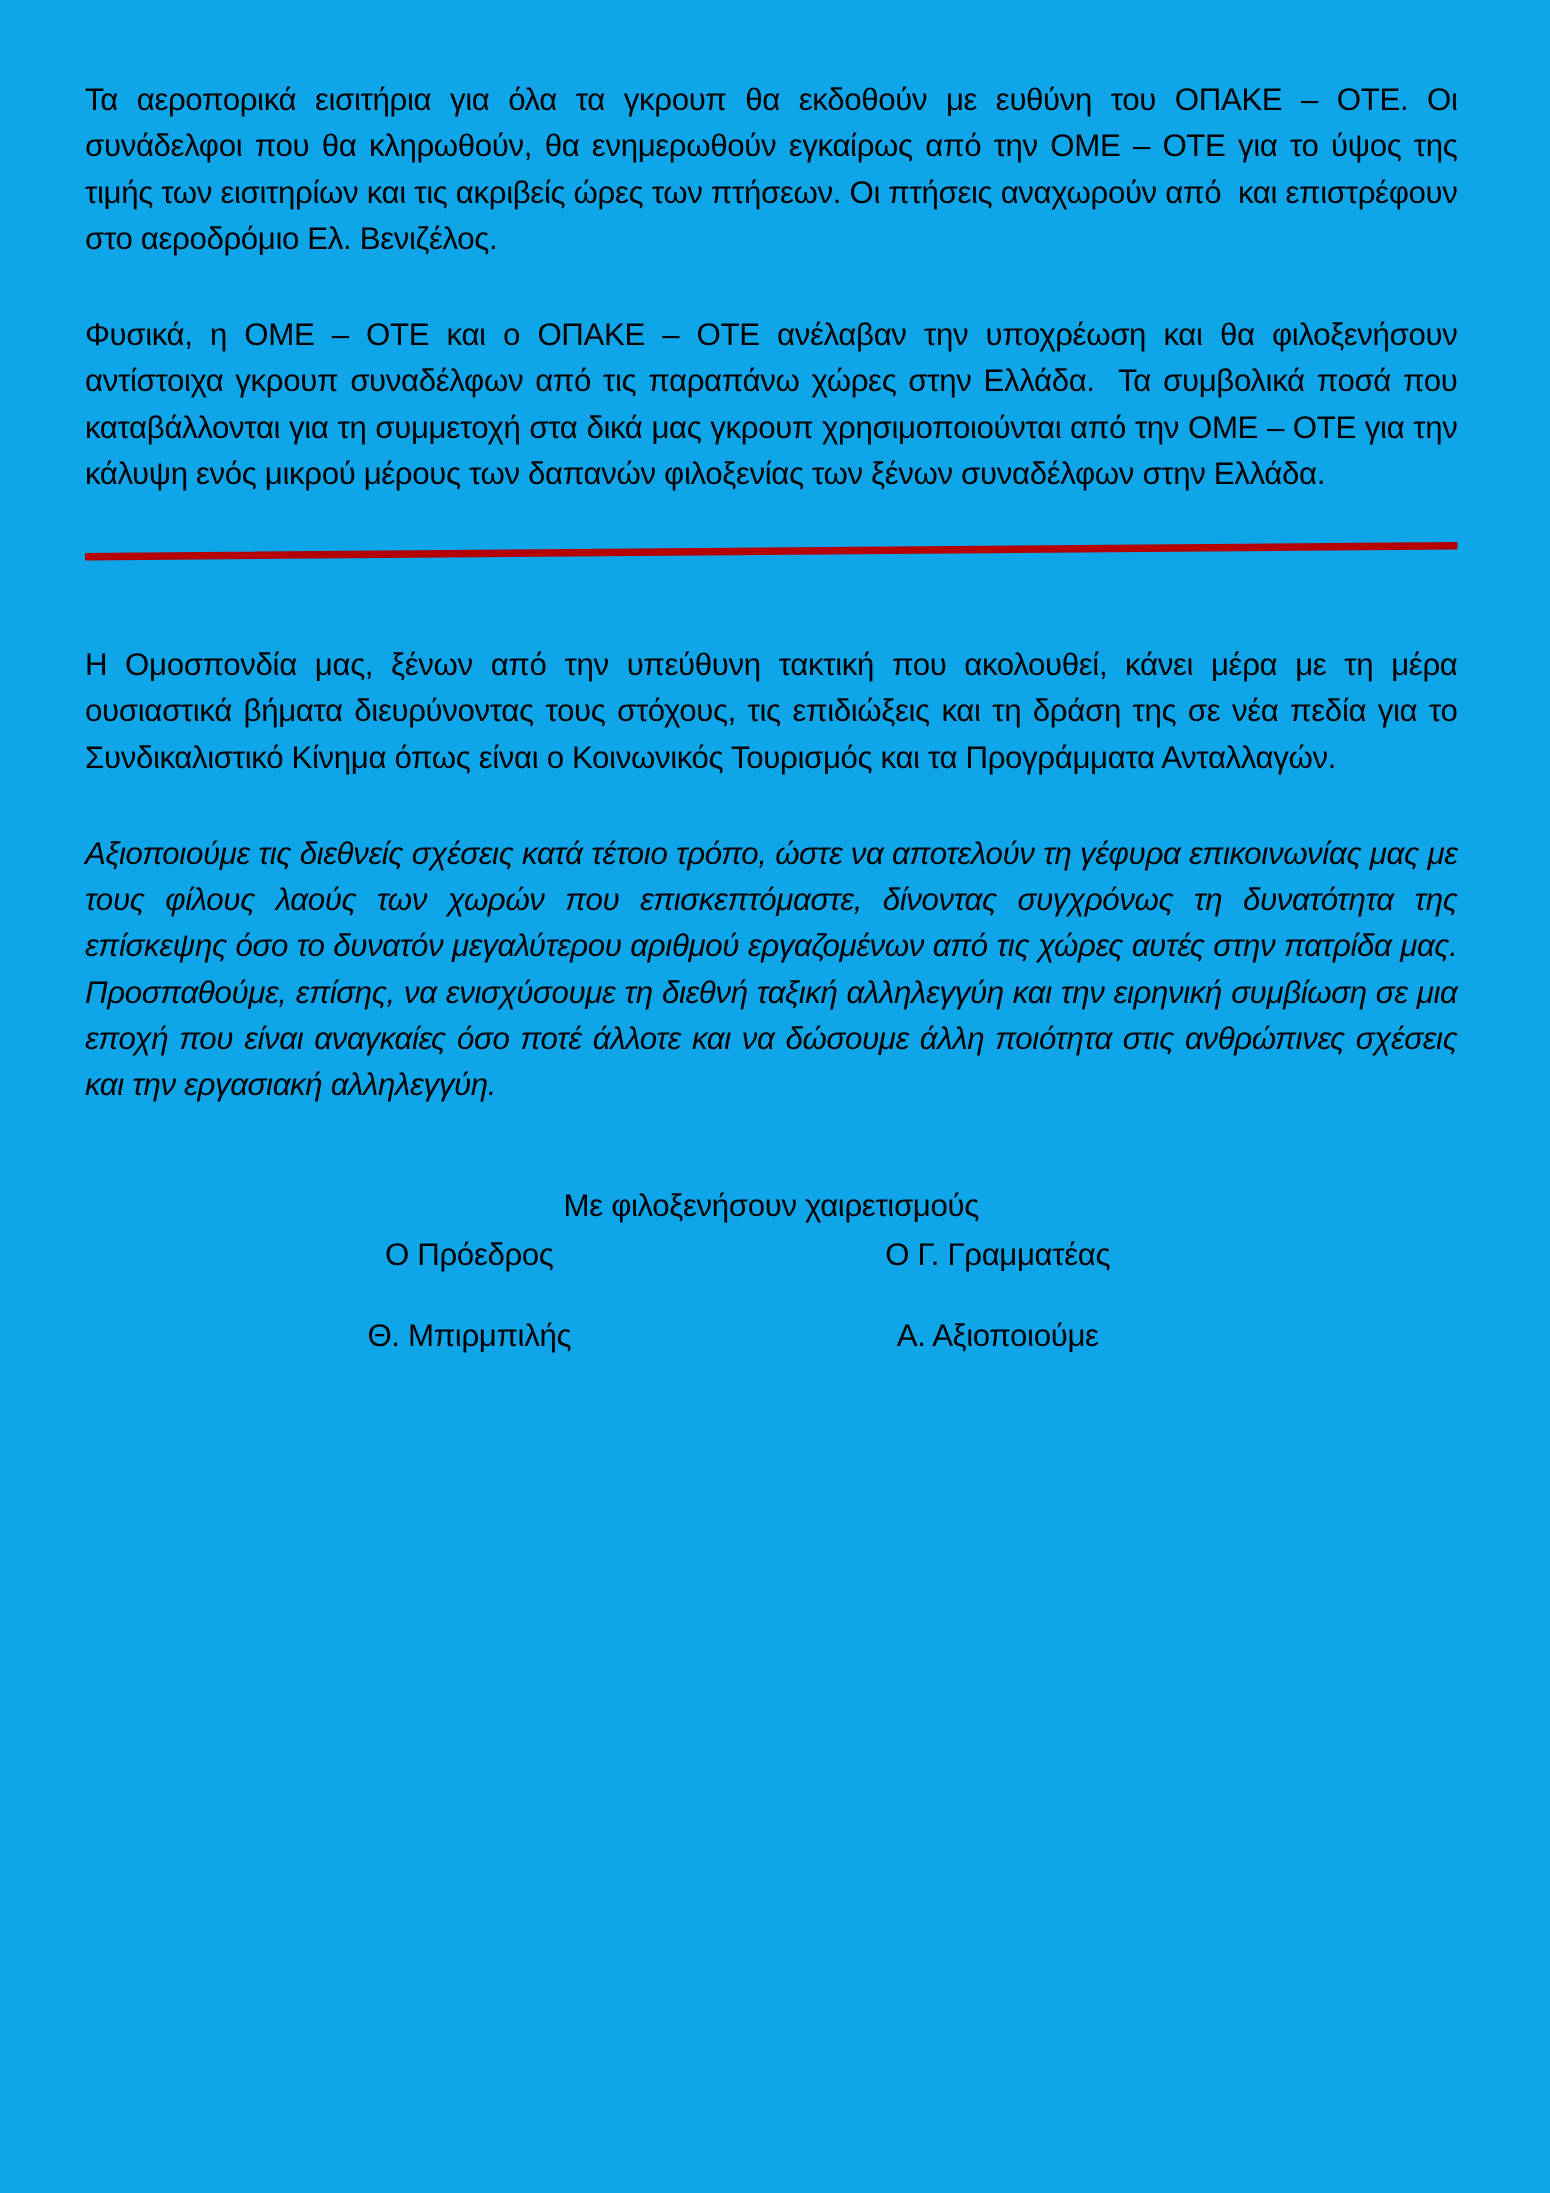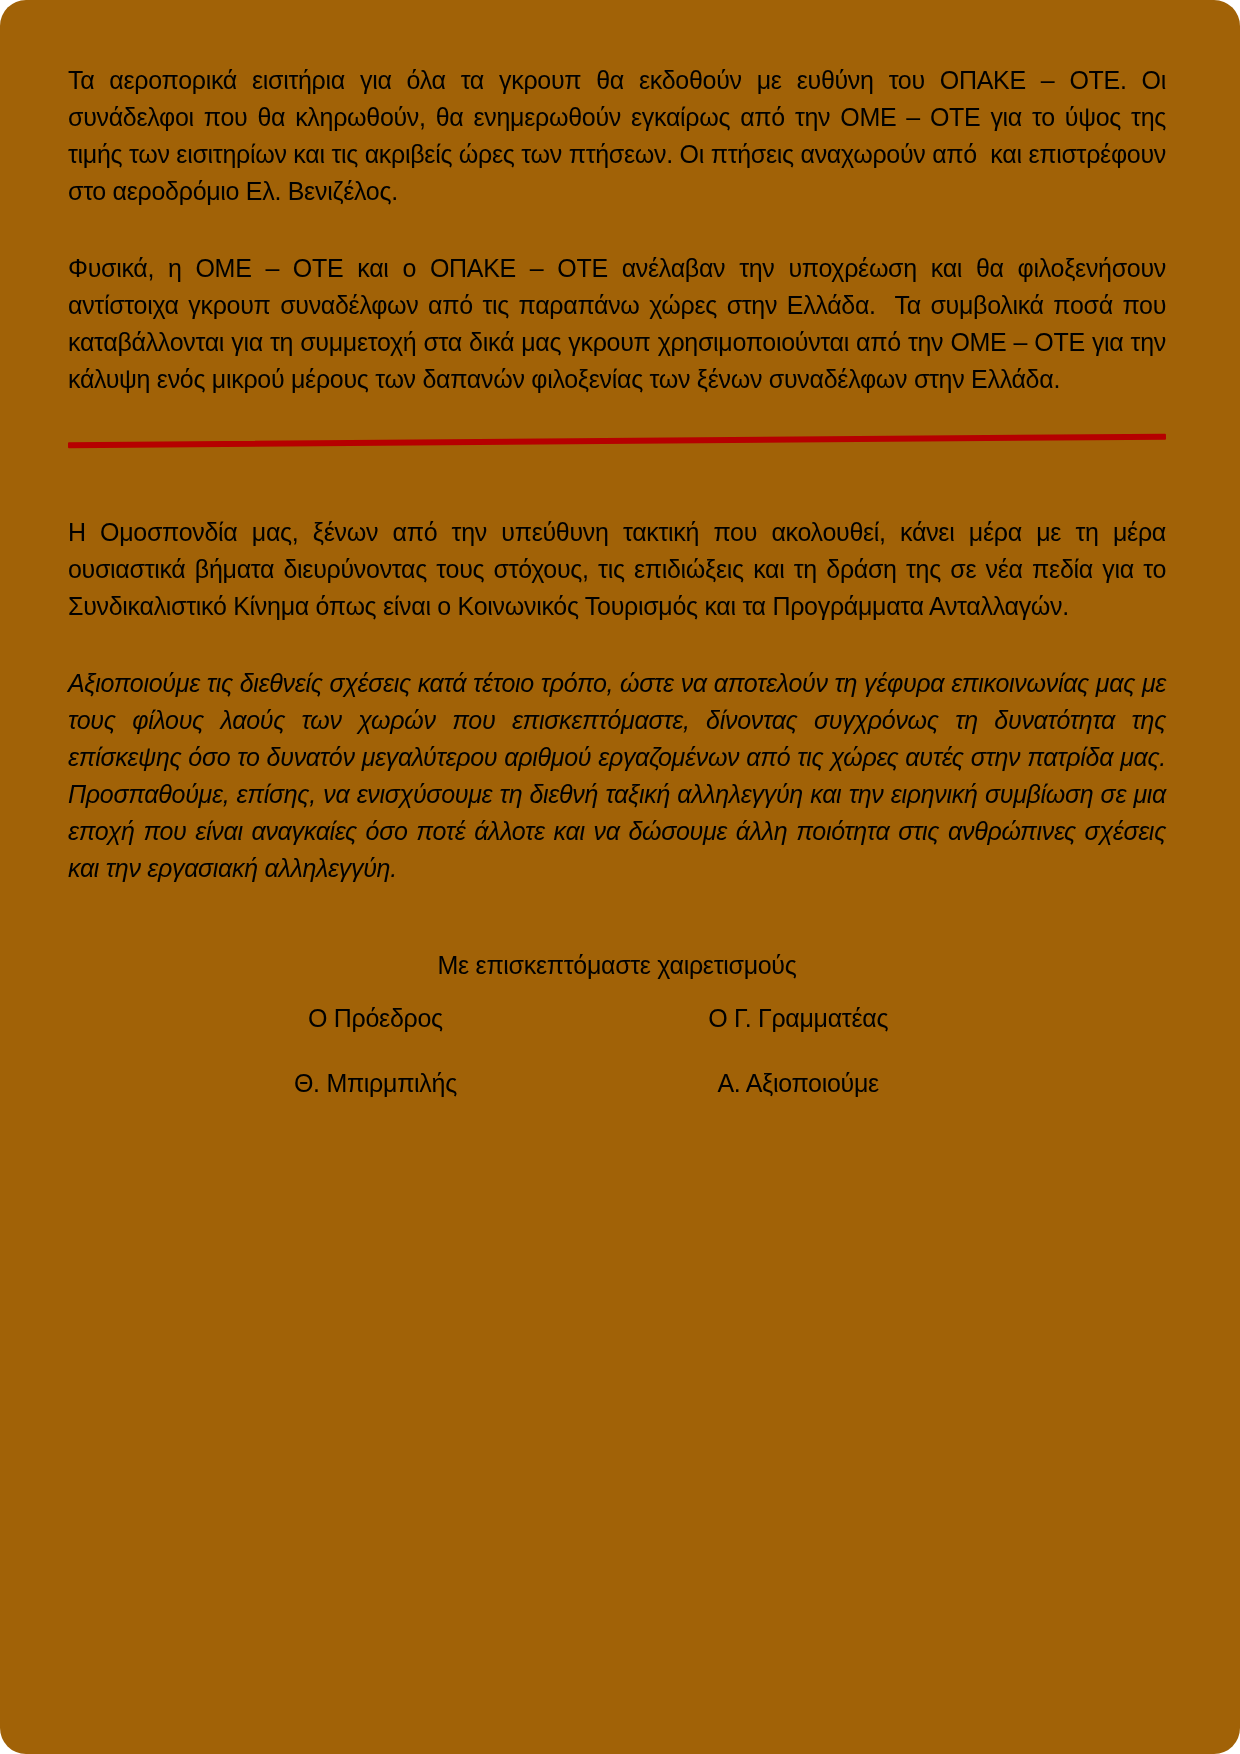--- a/index.html
+++ b/index.html
@@ -49,56 +49,56 @@
     text-align: center;
   }
   .closing-line {
     line-height: 37px;
   }
   .closing-line + .closing-line {
     margin-top: 4px;
   }
   .sig-row {
     display: flex;
-    margin-top: 16px;
+    margin-top: 2px;
   }
   .sig-row.names {
     margin-top: 28px;
   }
   .sig-left {
     width: 56%;
     text-align: center;
     white-space: nowrap;
   }
   .sig-right {
     width: 21%;
     white-space: nowrap;
   }
 </style>
 </head>
 <body>
 
-<div class="page" style="background: #a16207; color: rgb(0, 0, 0); border-radius: 26px;">
+<div class="page" style="background: #0ea5e9; color: rgb(0, 0, 0);">
   <div class="content">
 
     <p class="para">Τα αεροπορικά εισιτήρια για όλα τα γκρουπ θα εκδοθούν με ευθύνη του ΟΠΑΚΕ – ΟΤΕ. Οι συνάδελφοι που θα κληρωθούν, θα ενημερωθούν εγκαίρως από την ΟΜΕ – ΟΤΕ για το ύψος της τιμής των εισιτηρίων και τις ακριβείς ώρες των πτήσεων. Οι πτήσεις αναχωρούν από&nbsp; και επιστρέφουν στο αεροδρόμιο Ελ. Βενιζέλος.</p>
 
     <p class="para">Φυσικά, η ΟΜΕ – ΟΤΕ και ο ΟΠΑΚΕ – ΟΤΕ ανέλαβαν την υποχρέωση και θα φιλοξενήσουν αντίστοιχα γκρουπ συναδέλφων από τις παραπάνω χώρες στην Ελλάδα.&nbsp; Τα συμβολικά ποσά που καταβάλλονται για τη συμμετοχή στα δικά μας γκρουπ χρησιμοποιούνται από την ΟΜΕ – ΟΤΕ για την κάλυψη ενός μικρού μέρους των δαπανών φιλοξενίας των ξένων συναδέλφων στην Ελλάδα.</p>
 
     <div class="divider-wrap">
       <div class="divider" style="background: rgb(182, 0, 0);"></div>
     </div>
 
 
     <p class="para">Η Ομοσπονδία μας, ξένων από την υπεύθυνη τακτική που ακολουθεί, κάνει μέρα με τη μέρα ουσιαστικά βήματα διευρύνοντας τους στόχους, τις επιδιώξεις και τη δράση της σε νέα πεδία για το Συνδικαλιστικό Κίνημα όπως είναι ο Κοινωνικός Τουρισμός και τα Προγράμματα Ανταλλαγών.</p>
 
     <p class="para para-extra-gap">Αξιοποιούμε τις διεθνείς σχέσεις κατά τέτοιο τρόπο, ώστε να αποτελούν τη γέφυρα επικοινωνίας μας με τους φίλους λαούς των χωρών που επισκεπτόμαστε, δίνοντας συγχρόνως τη δυνατότητα της επίσκεψης όσο το δυνατόν μεγαλύτερου αριθμού εργαζομένων από τις χώρες αυτές στην πατρίδα μας. Προσπαθούμε, επίσης, να ενισχύσουμε τη διεθνή ταξική αλληλεγγύη και την ειρηνική συμβίωση σε μια εποχή που είναι αναγκαίες όσο ποτέ άλλοτε και να δώσουμε άλλη ποιότητα στις ανθρώπινες σχέσεις και την εργασιακή αλληλεγγύη.</p>
 
     <div class="closing">
-      <div class="closing-line">Με επισκεπτόμαστε χαιρετισμούς</div>
+      <div class="closing-line">Με φιλοξενήσουν χαιρετισμούς</div>
 
       <div class="sig-row titles">
         <div class="sig-left">Ο Πρόεδρος</div>
         <div class="sig-right">Ο Γ. Γραμματέας</div>
       </div>
 
       <div class="sig-row names">
         <div class="sig-left">Θ. Μπιρμπιλής</div>
         <div class="sig-right">Α. Αξιοποιούμε</div>
       </div>

